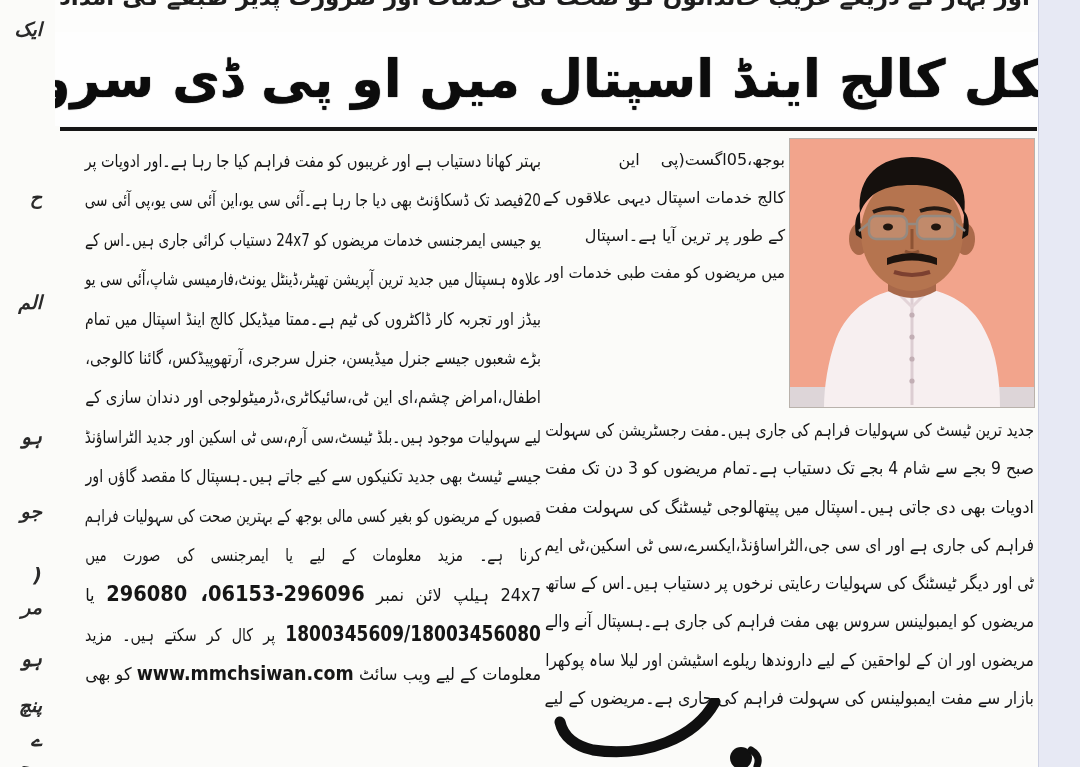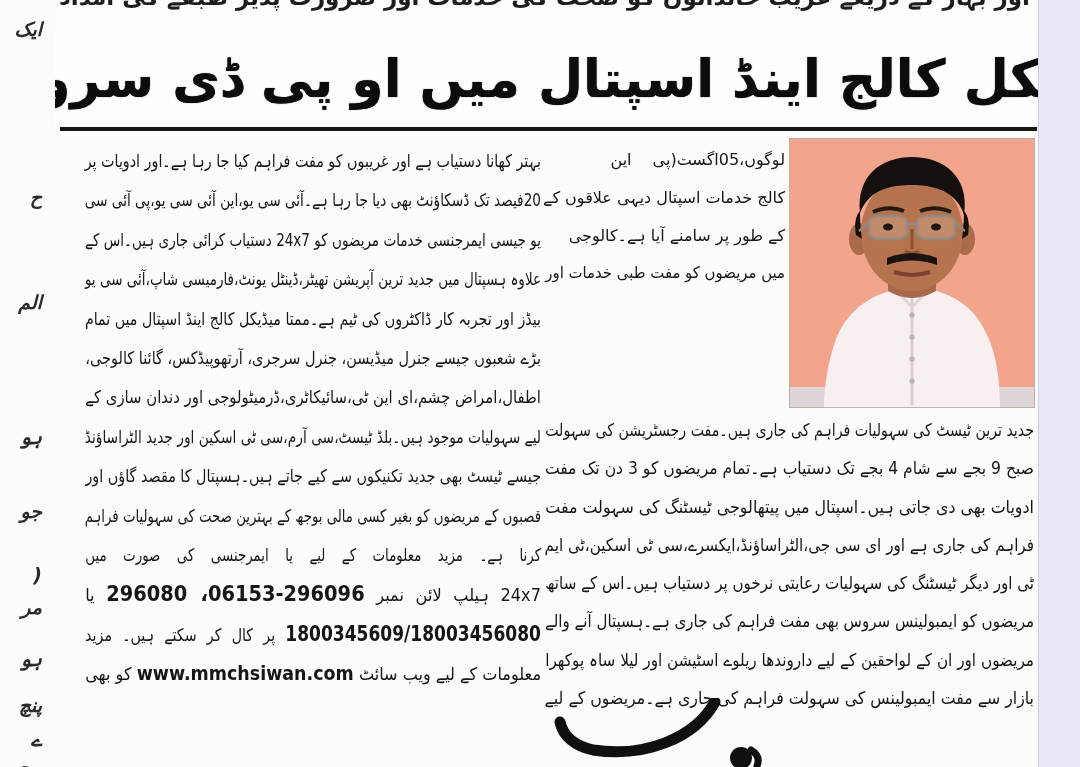--- a/index.html
+++ b/index.html
@@ -141,23 +141,23 @@
 
         <path d="M122 90 L122 110 M115 112 Q122 116 129 112" stroke="#8d5334" stroke-width="3" fill="none"></path>
 
         <path d="M97 119 Q122 109 147 119 L147 126 Q122 117 97 126 Z" fill="#1c130e"></path>
 
         <path d="M104 133 Q122 139 140 133" stroke="#7c4030" stroke-width="4" fill="none"></path>
       </svg>
     </div>
 
     <div class="intro-block">
-      <div class="line gap-wide">لوگوں،05اگست(پی این</div>
+      <div class="line gap-wide">بوجھ،05اگست(پی این</div>
       <div class="line">کالج خدمات اسپتال دیہی علاقوں کے</div>
-      <div class="line">کے طور پر سامنے آیا ہے۔کالوجی</div>
+      <div class="line">کے طور پر ترین آیا ہے۔اسپتال</div>
       <div class="line" style="transform: scaleX(0.930233); transform-origin: right center;">میں مریضوں کو مفت طبی خدمات اور</div>
     </div>
 
     <div class="body-block">
       <div class="line" style="transform: scaleX(0.809603); transform-origin: right center;">جدید ترین ٹیسٹ کی سہولیات فراہم کی جاری ہیں۔مفت رجسٹریشن کی سہولت</div>
       <div class="line" style="transform: scaleX(0.89071); transform-origin: right center;">صبح 9 بجے سے شام 4 بجے تک دستیاب ہے۔تمام مریضوں کو 3 دن تک مفت</div>
       <div class="line" style="transform: scaleX(0.907236); transform-origin: right center;">ادویات بھی دی جاتی ہیں۔اسپتال میں پیتھالوجی ٹیسٹنگ کی سہولت مفت</div>
       <div class="line" style="transform: scaleX(0.867021); transform-origin: right center;">فراہم کی جاری ہے اور ای سی جی،الٹراساؤنڈ،ایکسرے،سی ٹی اسکین،ٹی ایم</div>
       <div class="line" style="transform: scaleX(0.862434); transform-origin: right center;">ٹی اور دیگر ٹیسٹنگ کی سہولیات رعایتی نرخوں پر دستیاب ہیں۔اس کے ساتھ</div>
       <div class="line" style="transform: scaleX(0.859402); transform-origin: right center;">مریضوں کو ایمبولینس سروس بھی مفت فراہم کی جاری ہے۔ہسپتال آنے والے</div>

